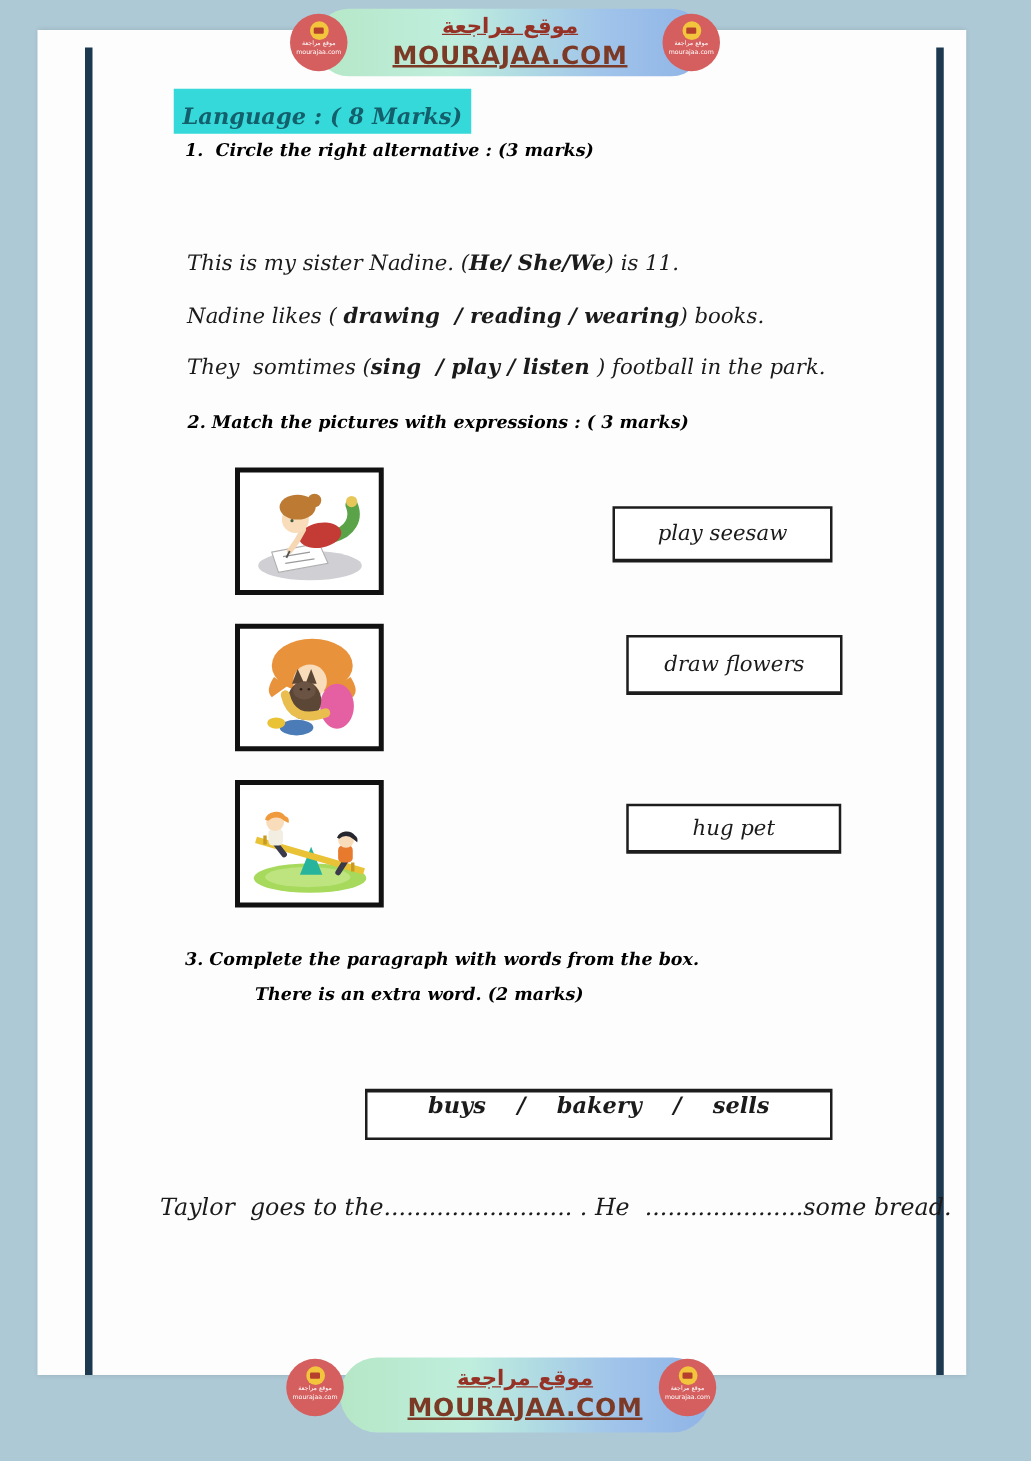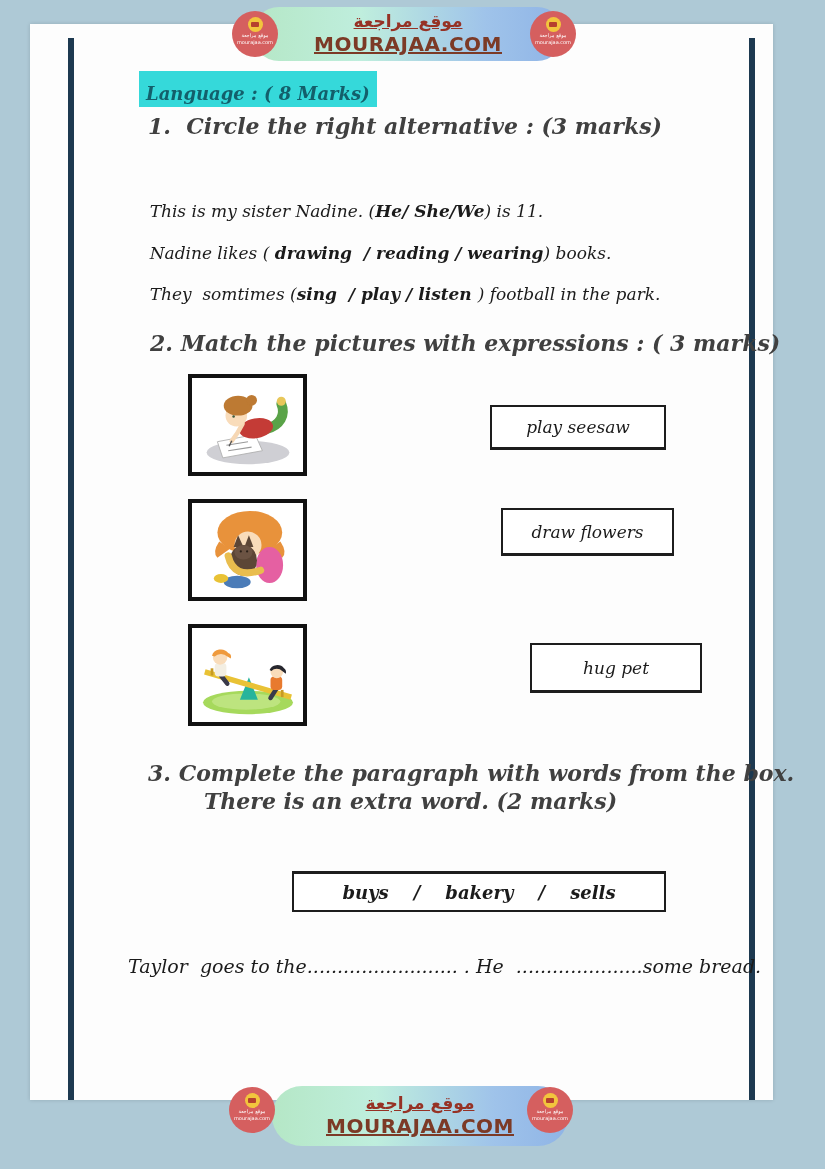--- a/index.html
+++ b/index.html
@@ -42,22 +42,22 @@
     white-space:nowrap;
   }
 
   
   .section-title {
     position:absolute; z-index:3; left:139px; top:71px;
     background:#35d9da; color:#135f6b; padding:12px 7px 3px 7px;
     font-size:18px; font-weight:bold; font-style:italic; white-space:pre;
   }
   .q-title {
-    position:absolute; z-index:3; color:#404040;
-    font-size:22px; font-weight:bold; font-style:italic; white-space:pre;
+    position:absolute; z-index:3; color:#000000;
+    font-size:14px; font-weight:bold; font-style:italic; white-space:pre;
   }
   .sentence {
     position:absolute; z-index:3; left:128px; color:#1b1b1b;
     font-size:17px; font-style:italic; white-space:pre;
   }
   .sentence b { font-weight:bold; }
 
   .pic-frame {
     position:absolute; z-index:3; left:188px; width:119px; height:102px;
     background:#ffffff; border:4px solid #111111;
@@ -68,21 +68,21 @@
   .expr-box {
     position:absolute; z-index:3; background:#fff;
     border:2px solid #1d1d1d; border-bottom-width:3px;
     display:flex; align-items:center; justify-content:center;
   }
   .expr-box span { font-size:17px; font-style:italic; color:#1b1b1b; white-space:pre; }
 
   .word-box {
     position:absolute; z-index:3; left:292px; top:871px; width:374px; height:41px;
     background:#fff; border:2px solid #1d1d1d; border-top-width:3px;
-    display:flex; align-items:center; justify-content:center;
+    display:flex; align-items:flex-start; justify-content:center;
   }
   .word-box span { font-size:18px; font-weight:bold; font-style:italic; color:#1b1b1b; white-space:pre; }
 
   .paragraph {
     position:absolute; z-index:3; left:128px; top:955px; color:#1b1b1b;
     font-size:19px; font-style:italic; white-space:pre;
   }
 </style>
 </head>
 <body>
@@ -182,21 +182,21 @@
       <path d="M84,44 a9,8 0 0 1 16,-2 q3,2 2,6 l-4,-3 a8,7 0 0 0 -12,0 Z" fill="#26262e"></path>
     </svg>
   </div>
 
   <div class="expr-box" style="left:490px; top:405px; width:176px; height:45px;">
     <span>play seesaw</span>
   </div>
   <div class="expr-box" style="left:501px; top:508px; width:173px; height:48px;">
     <span>draw flowers</span>
   </div>
-  <div class="expr-box" style="left:530px; top:643px; width:172px; height:50px;">
+  <div class="expr-box" style="left:501px; top:643px; width:172px; height:40px;">
     <span>hug pet</span>
   </div>
 
   <div class="q-title" style="left:148px; top:760px;">3. Complete the paragraph with words from the box.</div>
   <div class="q-title" style="left:204px; top:788px;">There is an extra word. (2 marks)</div>
 
   <div class="word-box">
     <span>buys    /    bakery    /    sells</span>
   </div>
 

